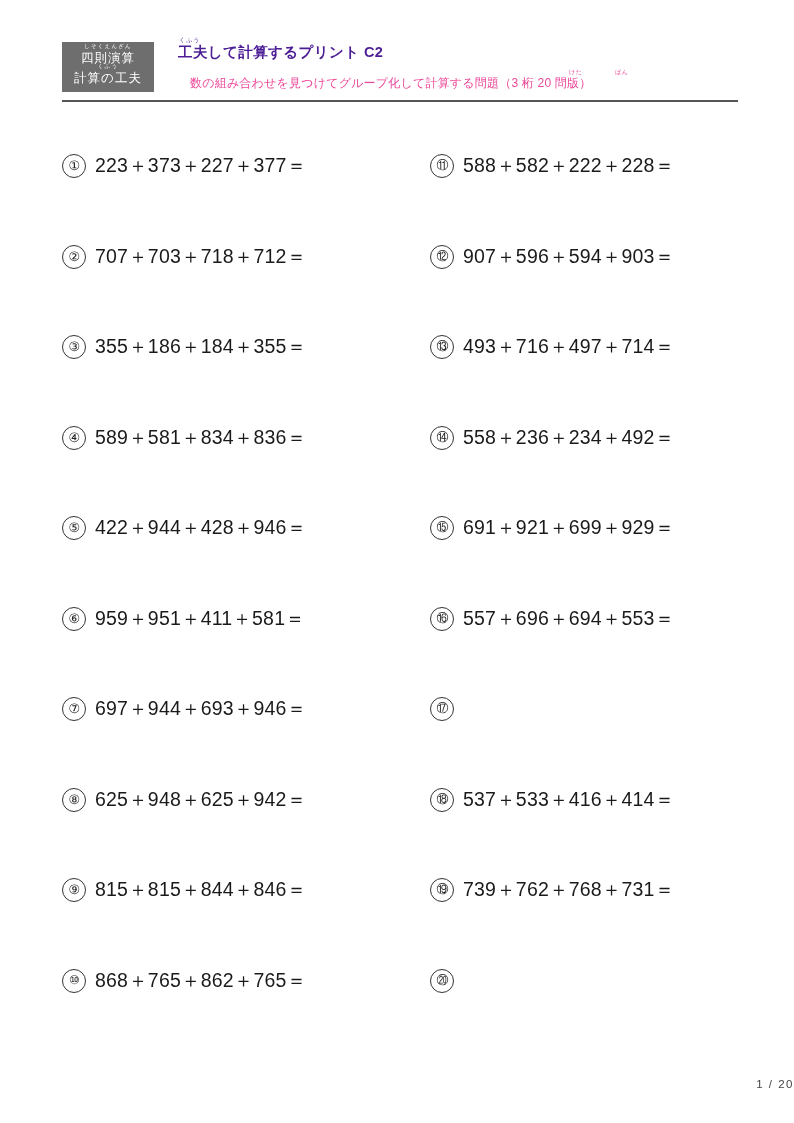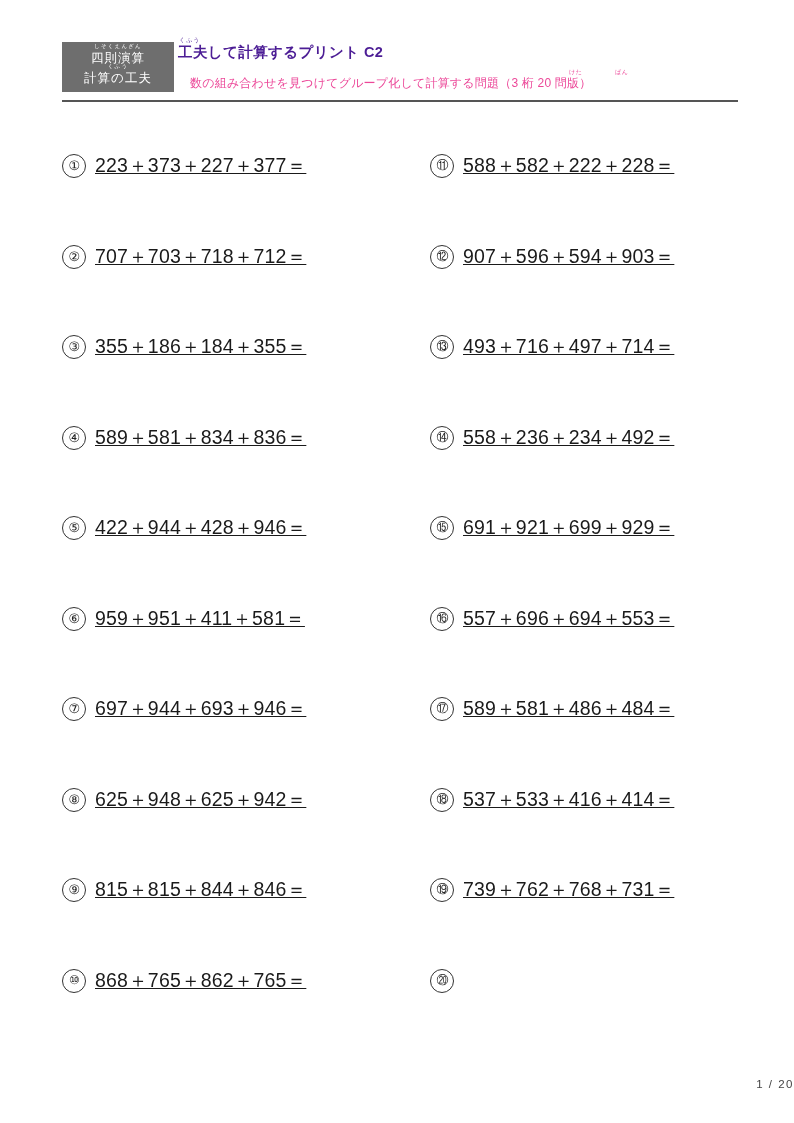--- a/index.html
+++ b/index.html
@@ -29,21 +29,21 @@
     left: 62px;
     top: 42px;
     width: 676px;
     height: 62px;
   }
 
   .header-badge {
     position: absolute;
     left: 0;
     top: 0;
-    width: 112px;
+    width: 92px;
     height: 50px;
     background: #6e6e6e;
     color: #ffffff;
     display: flex;
     flex-direction: column;
     align-items: center;
     justify-content: center;
     box-sizing: border-box;
     padding-top: 2px;
   }
@@ -158,21 +158,20 @@
   .prob-num.two-digit { font-size: 12px; letter-spacing: -1px; }
 
   .prob-expr {
     position: absolute;
     left: 33px;
     top: 12px;
     font-size: 19.5px;
     color: #1a1a1a;
     letter-spacing: 0.2px;
     white-space: nowrap;
-    text-decoration: underline;
   }
 
   
   .footer {
     position: absolute;
     left: 0;
     top: 1078px;
     width: 794px;
     text-align: right;
     font-size: 11.5px;
@@ -278,21 +277,20 @@
       <div class="prob">
         <div class="prob-num two-digit">⑮</div>
         <div class="prob-expr">691＋921＋699＋929＝</div>
       </div>
       <div class="prob">
         <div class="prob-num two-digit">⑯</div>
         <div class="prob-expr">557＋696＋694＋553＝</div>
       </div>
       <div class="prob">
         <div class="prob-num two-digit">⑰</div>
-        <div class="prob-expr">589＋581＋486＋484＝</div>
       </div>
       <div class="prob">
         <div class="prob-num two-digit">⑱</div>
         <div class="prob-expr">537＋533＋416＋414＝</div>
       </div>
       <div class="prob">
         <div class="prob-num two-digit">⑲</div>
         <div class="prob-expr">739＋762＋768＋731＝</div>
       </div>
       <div class="prob">

